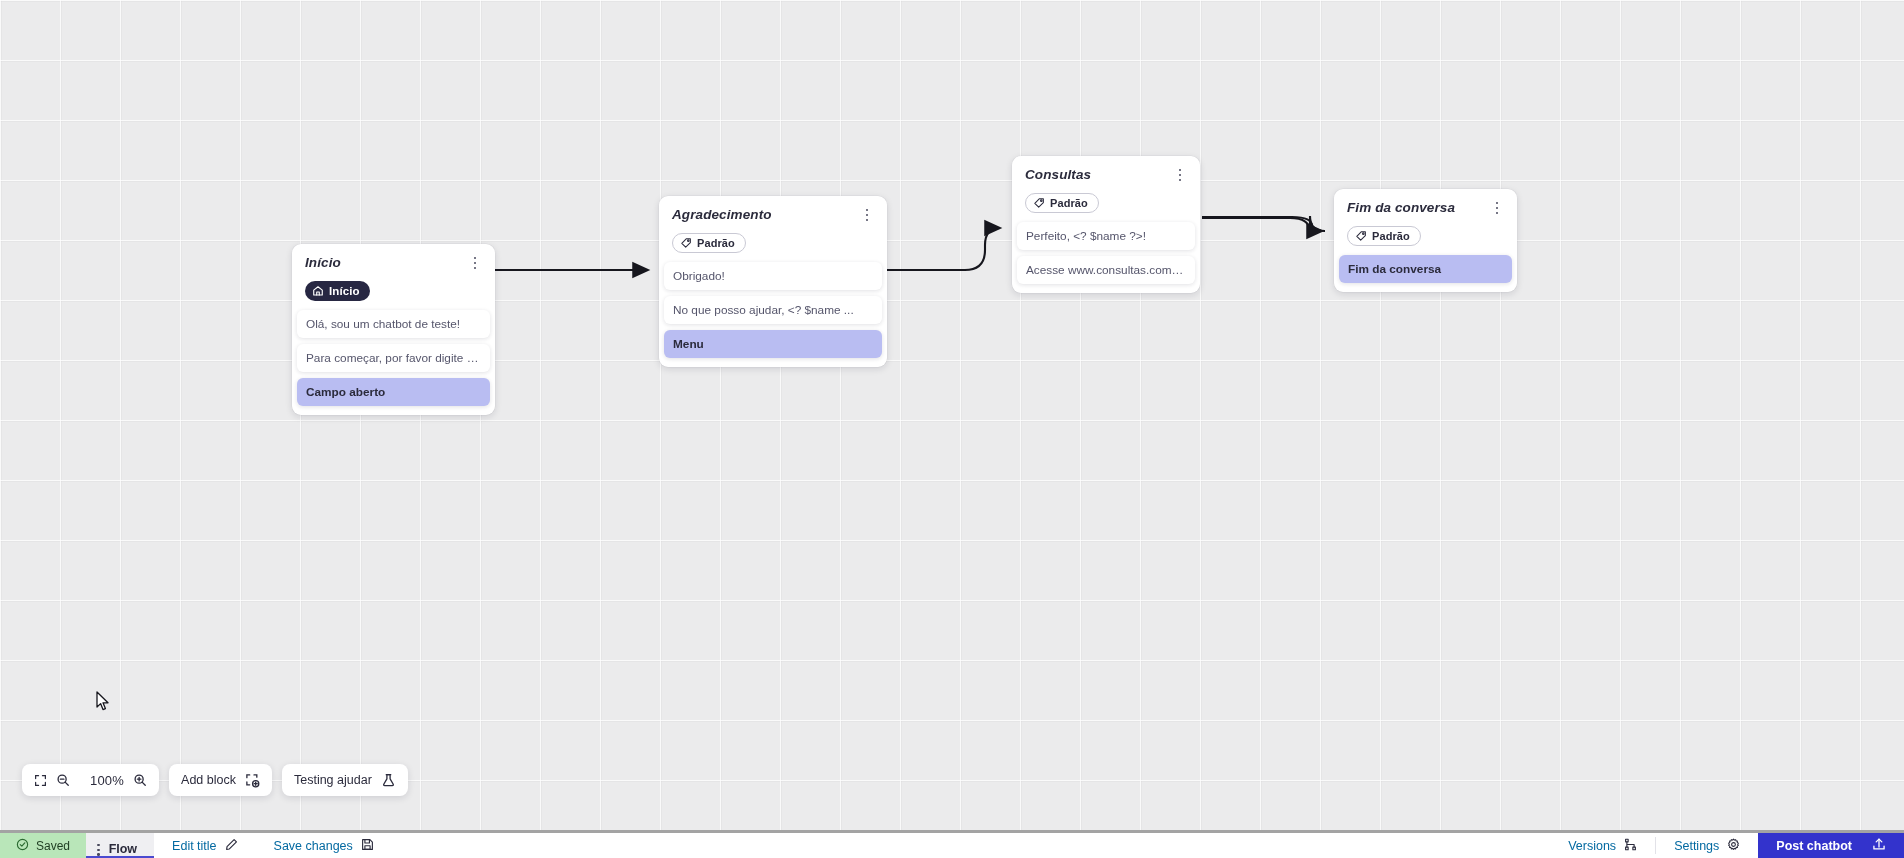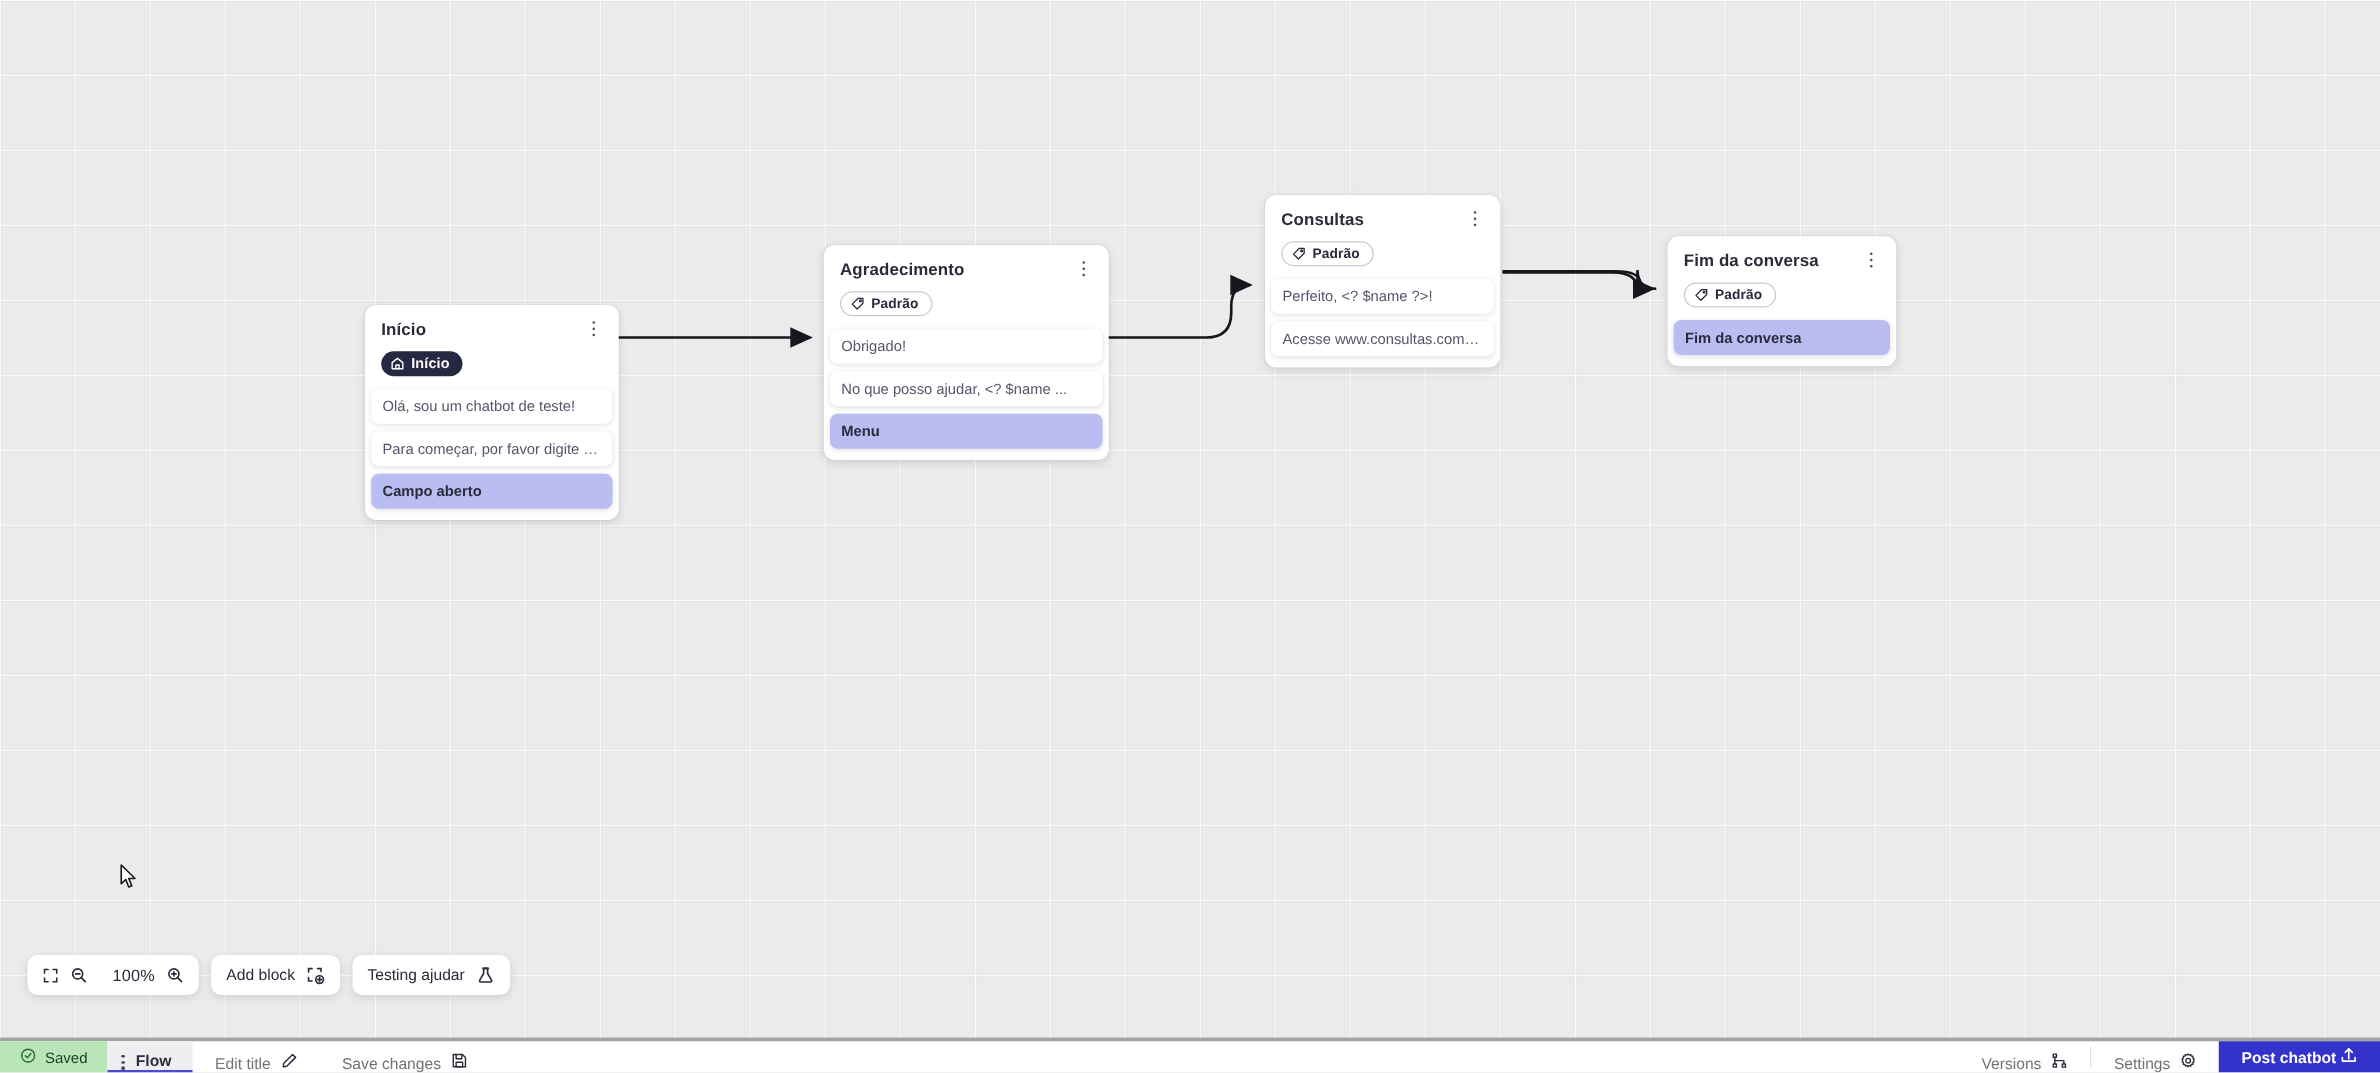--- a/index.html
+++ b/index.html
@@ -31,22 +31,23 @@
   
   .node {
     position: absolute;
     background: #ffffff;
     border-radius: 9px;
     box-shadow: 0 2px 7px rgba(20,20,43,.13), 0 0 0 .5px rgba(20,20,43,.05);
     padding: 11px 0 9px 0;
     user-select: none;
   }
   .node-head {
-    display: flex; align-items: center; justify-content: space-between;
+    display: flex; align-items: flex-start; justify-content: space-between;
     padding: 0 12px 0 13px;
+    font-style: italic;
   }
   .node-title {
     font-size: 13.5px; font-weight: 700; color: #2b2b3c;
     letter-spacing: .1px; line-height: 16px;
   }
   .kebab {
     display: flex; flex-direction: column; align-items: center; justify-content: center;
     gap: 2.5px; width: 16px; height: 18px; cursor: pointer; flex: 0 0 auto; margin-top: -1px;
   }
   .kebab i { display: block; width: 2.6px; height: 2.6px; border-radius: 50%; background: #4a4a5e; }
@@ -126,27 +127,27 @@
     background: #efeff2;
     padding: 0 17px 0 11px;
     border-bottom: 2px solid #4a4ad0;
     font-size: 12.5px; font-weight: 700; color: #2b2b3c;
     position: relative; cursor: pointer;
   }
   .tab-kebab { display: flex; flex-direction: column; gap: 2.3px; }
   .tab-kebab i { width: 2.6px; height: 2.6px; border-radius: 50%; background: #4a4a5e; display: block; }
 
   .bb-item {
-    display: flex; align-items: flex-end; gap: 8px;
-    padding: 0 18px; font-size: 12.5px; color: #737373; cursor: pointer;
+    display: flex; align-items: center; gap: 8px;
+    padding: 0 18px; font-size: 12.5px; color: #0369a1; cursor: pointer;
   }
   .bb-sep { width: 1px; background: #e2e2e8; margin: 4px 0; }
 
   .post-btn {
-    display: flex; align-items: center; gap: 3px;
+    display: flex; align-items: center; gap: 20px;
     background: #3333cc; color: #ffffff;
     padding: 0 18px; font-size: 12.5px; font-weight: 700; cursor: pointer;
   }
 
   
   #cursor { position: absolute; left: 94px; top: 690px; pointer-events: none; }
 </style>
 </head>
 <body>
 

